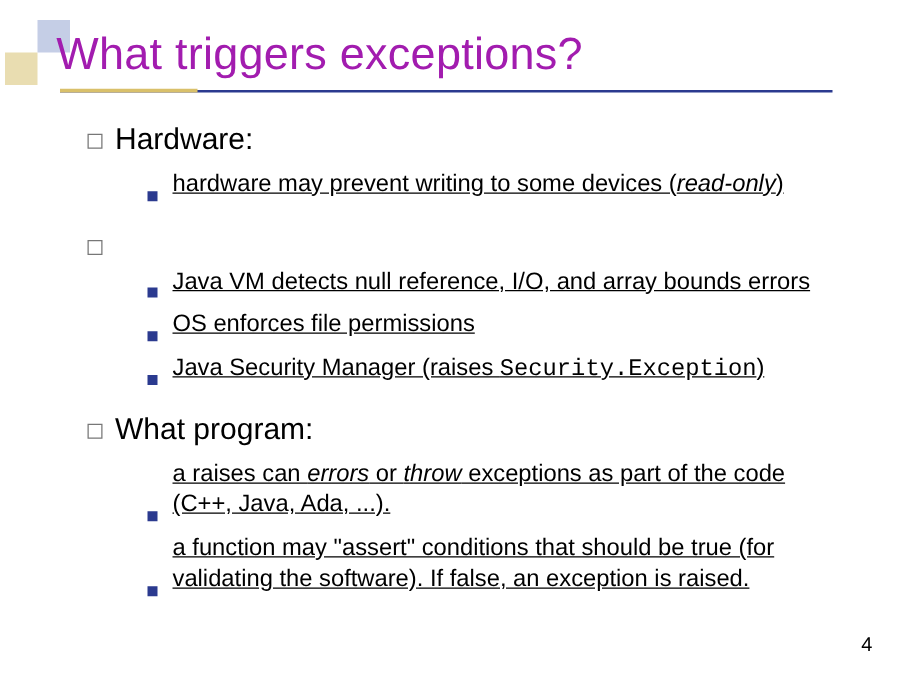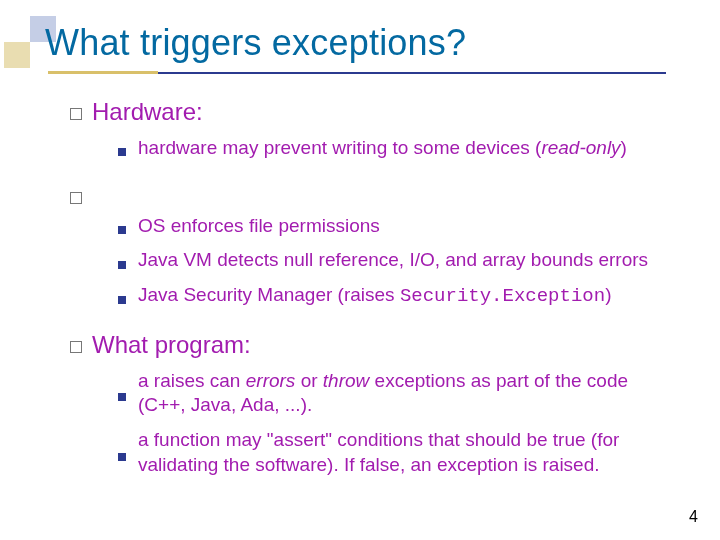--- a/index.html
+++ b/index.html
@@ -35,21 +35,21 @@
   .accent .sq.b { background: #a6b3d8; left: 26px; top: 14px; opacity: 0.65; }
   .title-wrap {
     position: absolute;
     left: 45px;
     top: 22px;
     right: 30px;
   }
   .title {
     font-size: 36px;
     font-weight: 400;
-    color: #0369a1;
+    color: #a21caf;
     letter-spacing: 0.2px;
   }
   .underline {
     position: absolute;
     left: 48px;
     top: 72px;
     height: 2px;
     width: 618px;
     background: #2b3a8f;
   }
@@ -61,21 +61,21 @@
     width: 110px;
     height: 3px;
     background: #d9c06a;
   }
   .content {
     position: absolute;
     left: 70px;
     top: 94px;
     right: 40px;
     font-size: 19px;
-    color: #a21caf;
+    color: #000000;
   }
   .level1 {
     display: flex;
     align-items: baseline;
     margin-top: 4px;
     margin-bottom: 2px;
   }
   .l1-mark {
     width: 10px;
     height: 10px;
@@ -83,24 +83,25 @@
     margin-right: 10px;
     margin-top: 9px;
     flex-shrink: 0;
   }
   .l1-text {
     font-size: 24px;
     font-weight: 400;
   }
   .level2 {
     display: flex;
-    align-items: center;
+    align-items: flex-end;
     margin-left: 48px;
     margin-top: 10px;
     margin-bottom: 2px;
+    text-decoration: underline;
   }
   .l2-mark {
     width: 8px;
     height: 8px;
     background: #2b3a8f;
     margin-right: 12px;
     margin-top: 8px;
     flex-shrink: 0;
   }
   .l2-text {
@@ -147,25 +148,25 @@
       </div>
     </div>
 
     <div class="sect-gap"></div>
 
     <div class="level1">
       <div class="l1-mark"></div>
     </div>
     <div class="level2">
       <div class="l2-mark"></div>
-      <div class="l2-text">OS enforces file permissions</div>
+      <div class="l2-text">Java VM detects null reference, I/O, and array bounds errors</div>
     </div>
     <div class="level2">
       <div class="l2-mark"></div>
-      <div class="l2-text">Java VM detects null reference, I/O, and array bounds errors</div>
+      <div class="l2-text">OS enforces file permissions</div>
     </div>
     <div class="level2">
       <div class="l2-mark"></div>
       <div class="l2-text">
         <span>Java Security Manager (raises </span><span class="mono">Security.Exception</span><span>)</span>
       </div>
     </div>
 
     <div class="sect-gap"></div>
 

